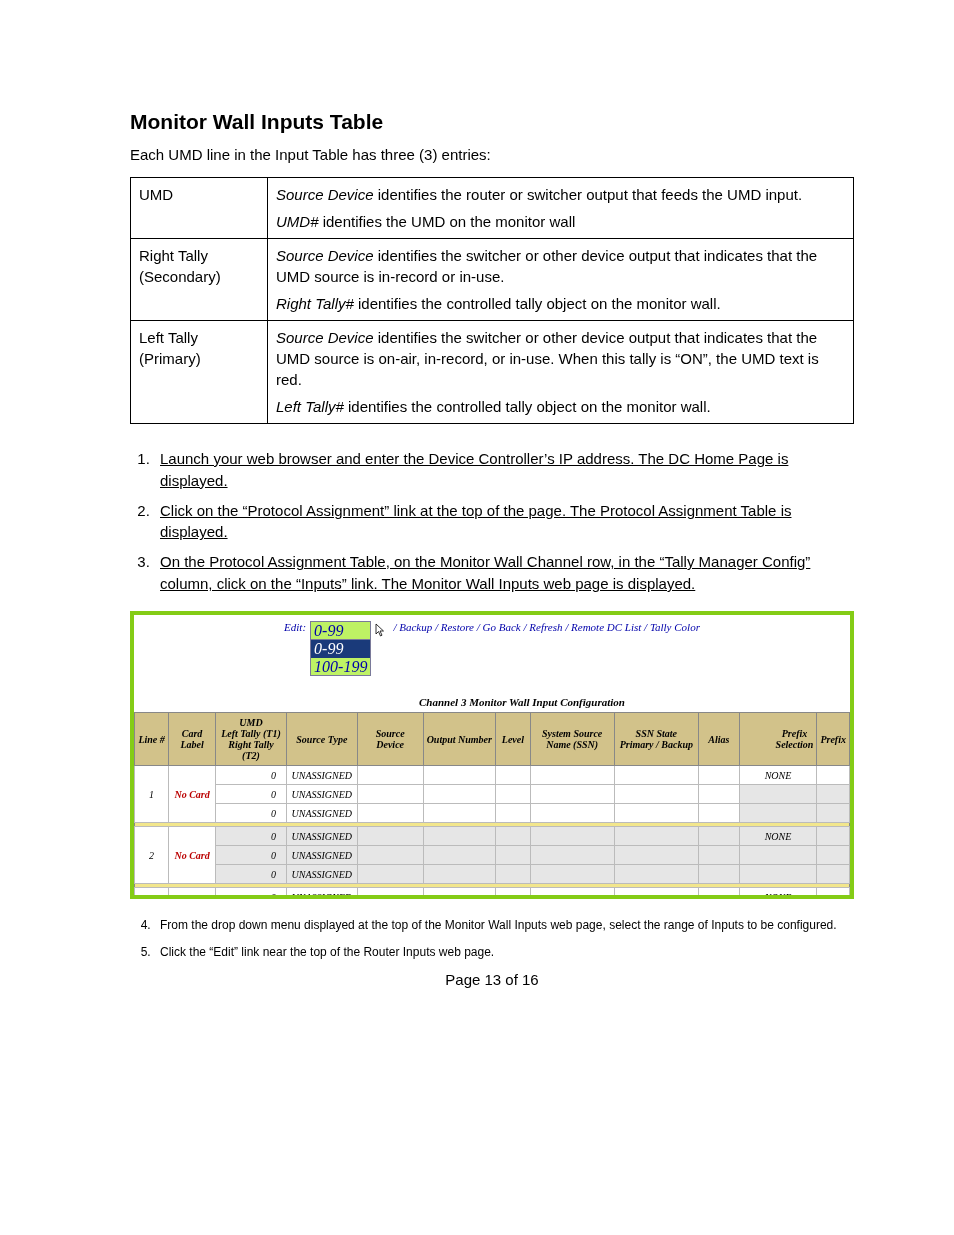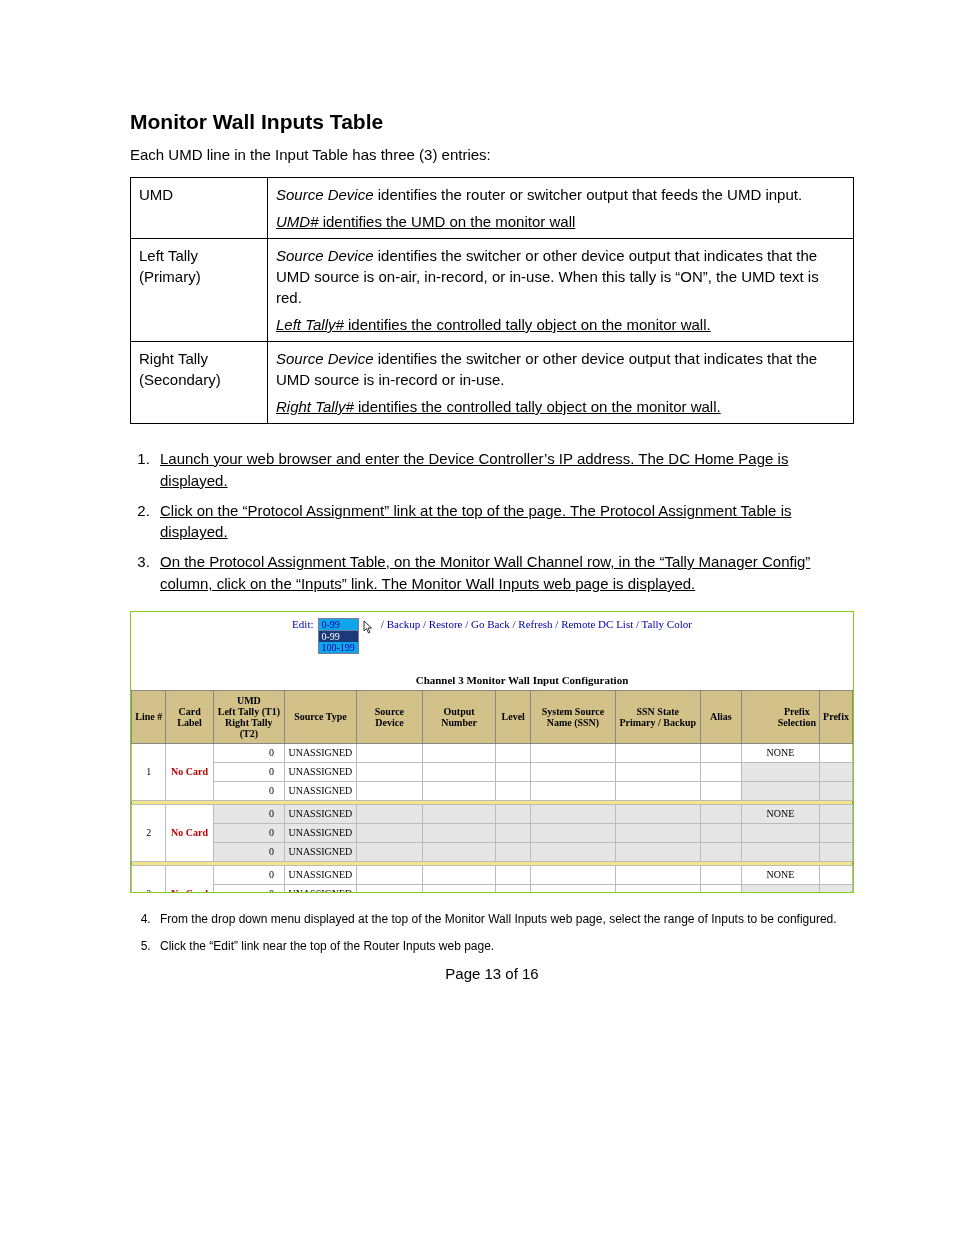--- a/index.html
+++ b/index.html
@@ -31,60 +31,61 @@
   table.def-table td {
     border: 1px solid #000;
     padding: 6px 8px;
     vertical-align: top;
     line-height: 1.4;
   }
   table.def-table td.term {
     width: 120px;
   }
   .def-para { margin: 0 0 6px 0; }
-  .def-para:last-child { margin-bottom: 0; text-decoration: underline; }
+  .def-para:last-child { margin-bottom: 0; }
   em.italic { font-style: italic; }
 
   ol.steps {
     margin: 24px 0 16px 0;
     padding-left: 24px;
     font-size: 15px;
     line-height: 1.45;
   }
   ol.steps li { margin: 8px 0; padding-left: 6px; text-decoration: underline; }
 
   .figure {
-    border: 1px solid #84cc16;
+    border: 4px solid #84cc16;
     margin: 6px 0 18px 0;
     font-family: 'Times New Roman', serif;
     font-size: 11px;
     overflow: hidden;
     height: 280px;
     position: relative;
     background: #fff;
+    font-style: italic;
   }
   .fig-top {
     padding: 6px 0 4px 0;
     text-align: center;
     color: #00a;
   }
   .fig-top-row1 {
     display: flex;
     align-items: flex-start;
     justify-content: center;
     gap: 4px;
   }
   .fig-edit-label { color:#00a; font-size:11px; }
   .fig-rangebox {
     display:inline-block;
     border:1px solid #7a7a9a;
-    font-size:10px;
+    font-size:16px;
     text-align:left;
     line-height:1.1;
-    background:#0ea5e9;
+    background:#bef264;
   }
   .fig-rangebox div { padding: 0 3px; }
   .fig-rangebox .sel { background:#1a3a7a; color:#fff; padding:0 3px; }
   .fig-cursor {
     width:10px; height:14px;
     position:relative; top:2px;
   }
   .fig-links { font-size:11px; color:#00a; margin-left:4px; }
   .fig-links a { color:#00a; text-decoration:none; }
   .fig-caption {
@@ -148,31 +149,31 @@
   <table class="def-table">
     <tbody id="def-body">
         <tr>
           <td class="term">UMD</td>
           <td>
             <div class="def-para"><em class="italic">Source Device</em> identifies the router or switcher output that feeds the UMD input.</div>
             <div class="def-para"><em class="italic">UMD#</em> identifies the UMD on the monitor wall</div>
           </td>
         </tr>
         <tr>
+          <td class="term">Right Tally (Secondary)</td>
+          <td>
+            <div class="def-para"><em class="italic">Source Device</em> identifies the switcher or other device output that indicates that the UMD source is in-record or in-use.</div>
+            <div class="def-para"><em class="italic">Right Tally#</em> identifies the controlled tally object on the monitor wall.</div>
+          </td>
+        </tr>
+        <tr>
           <td class="term">Left Tally (Primary)</td>
           <td>
             <div class="def-para"><em class="italic">Source Device</em> identifies the switcher or other device output that indicates that the UMD source is on-air, in-record, or in-use. When this tally is “ON”, the UMD text is red.</div>
             <div class="def-para"><em class="italic">Left Tally#</em> identifies the controlled tally object on the monitor wall.</div>
-          </td>
-        </tr>
-        <tr>
-          <td class="term">Right Tally (Secondary)</td>
-          <td>
-            <div class="def-para"><em class="italic">Source Device</em> identifies the switcher or other device output that indicates that the UMD source is in-record or in-use.</div>
-            <div class="def-para"><em class="italic">Right Tally#</em> identifies the controlled tally object on the monitor wall.</div>
           </td>
         </tr>
       </tbody>
   </table>
 
   <ol class="steps" id="steps-list">
       <li>Launch your web browser and enter the Device Controller’s IP address. The DC Home Page is displayed.</li>
       <li>Click on the “Protocol Assignment” link at the top of the page.  The Protocol Assignment Table is displayed.</li>
       <li>On the Protocol Assignment Table, on the Monitor Wall Channel row, in the “Tally Manager Config” column, click on the “Inputs” link. The Monitor Wall Inputs web page is displayed.</li>
     </ol>

